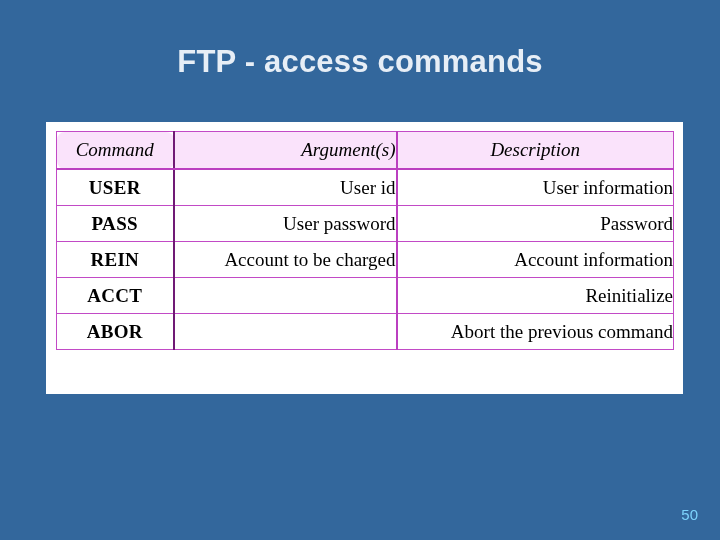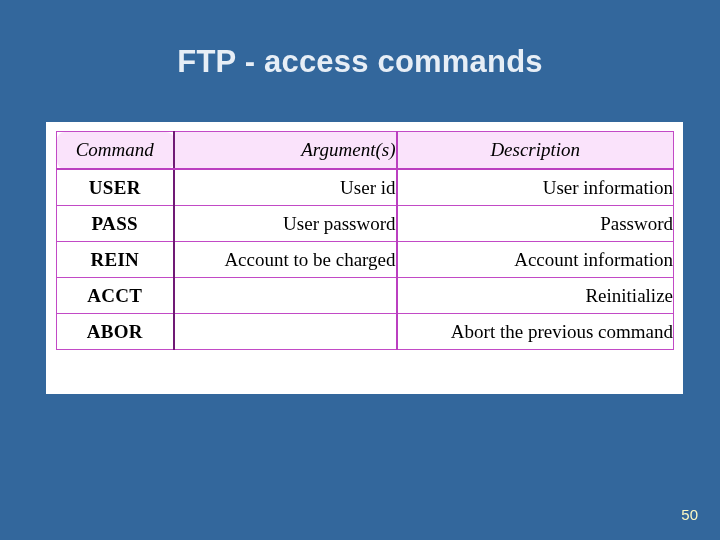--- a/index.html
+++ b/index.html
@@ -115,21 +115,21 @@
     padding-left: 20px;
   }
 
   
   .page-number {
     position: absolute;
     right: 22px;
     bottom: 16px;
     font-family: "Liberation Sans", sans-serif;
     font-size: 15px;
-    color: #fef9c3;
+    color: #7dd3fc;
     line-height: 18px;
   }
 </style>
 </head>
 <body>
 
 <div id="slide">
 
   <div class="slide-title">FTP - access commands</div>
 

